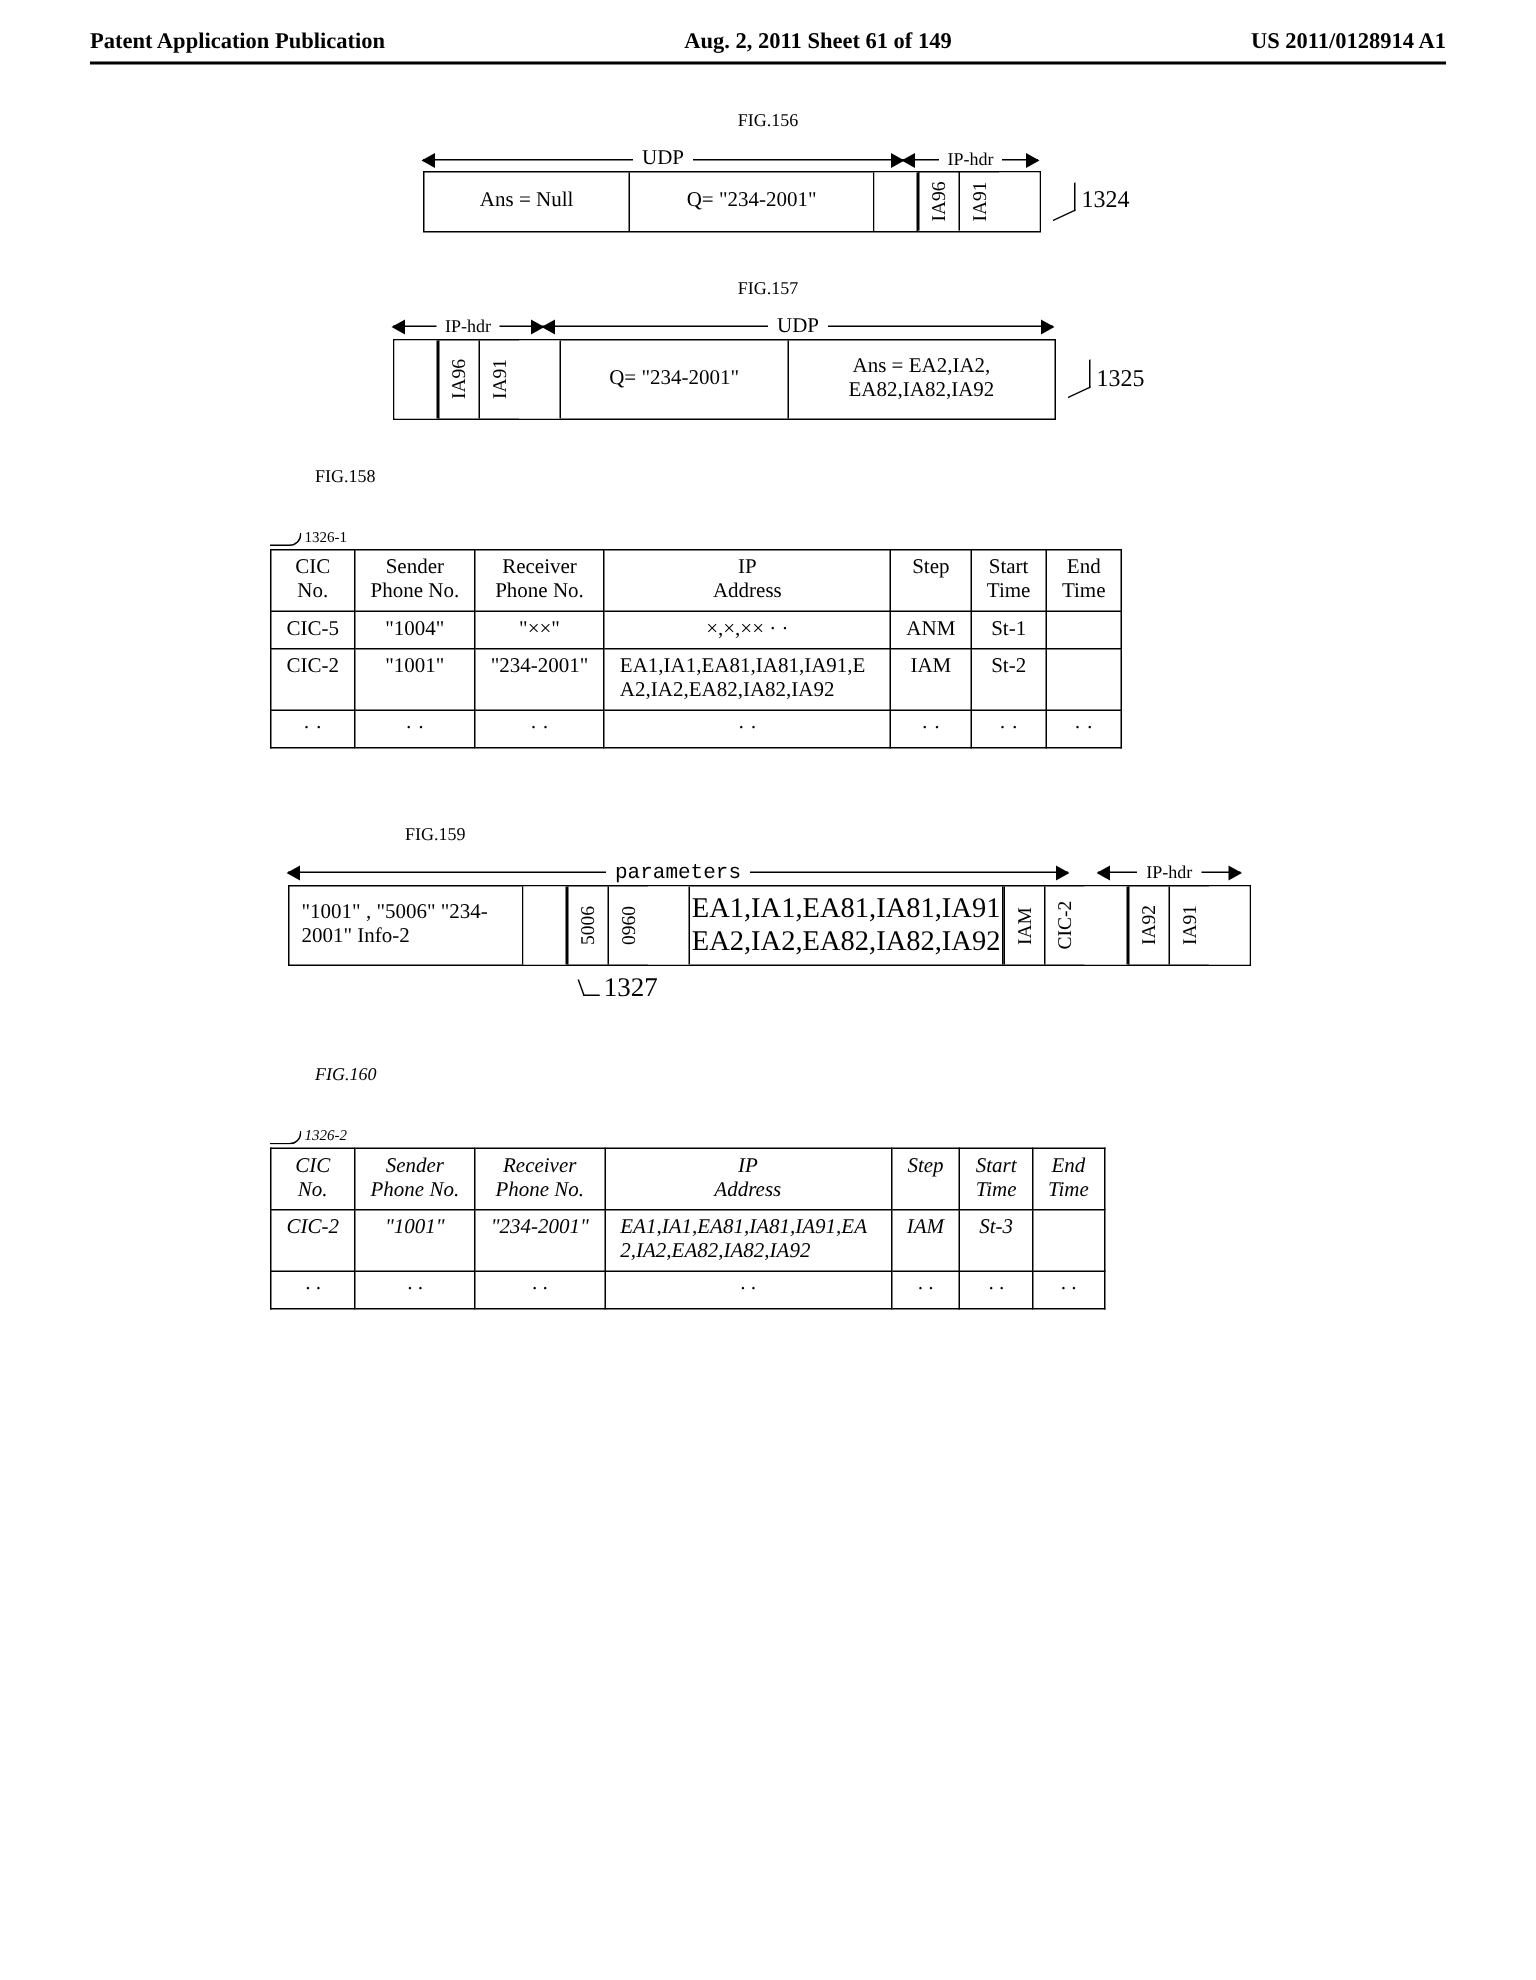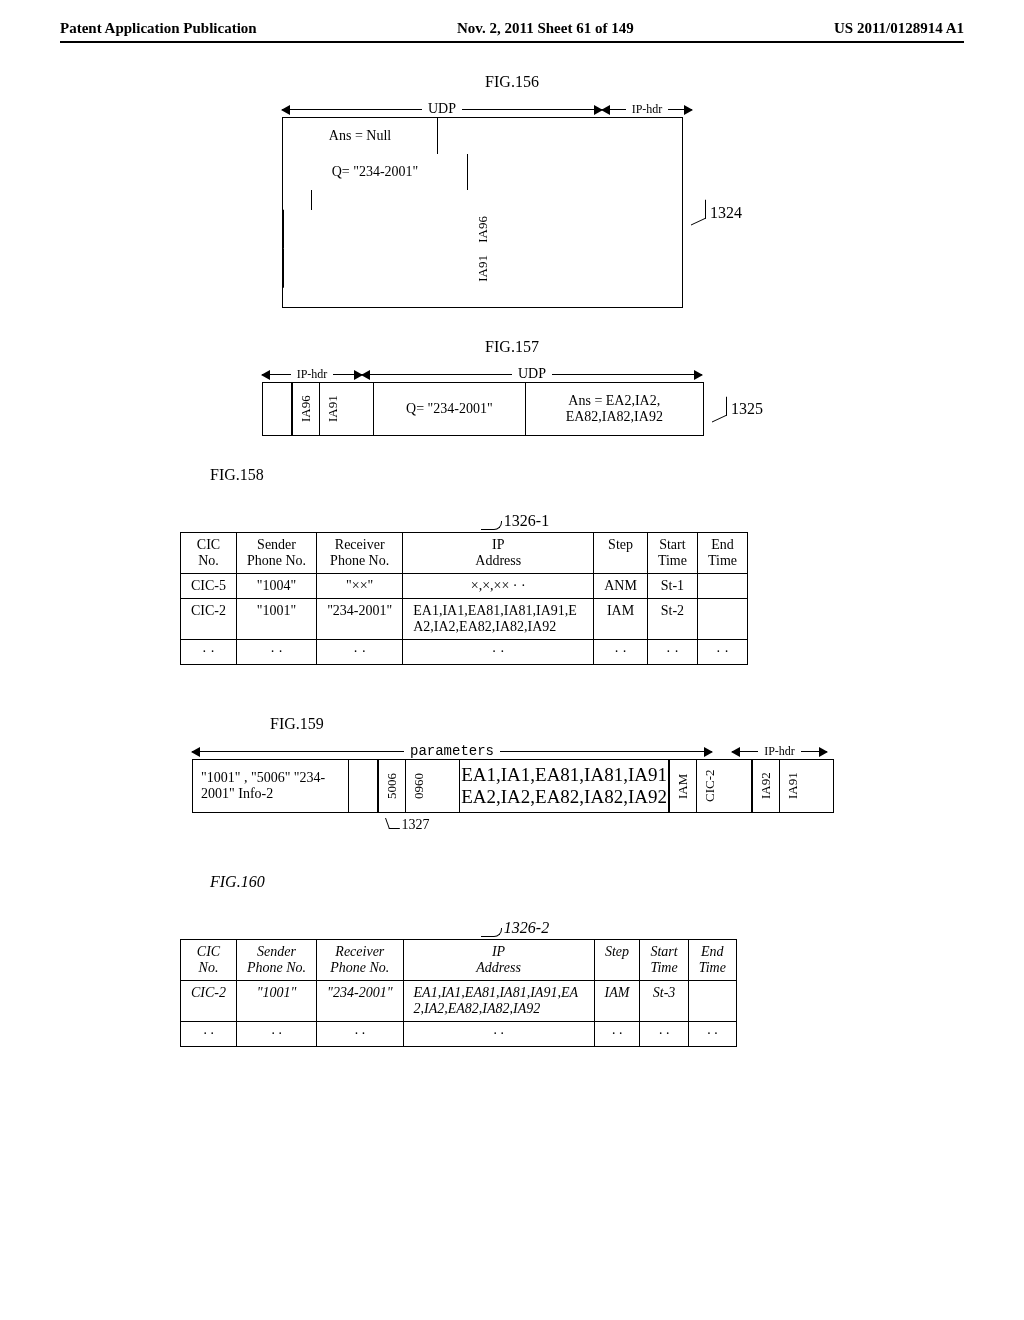--- a/index.html
+++ b/index.html
@@ -23,21 +23,21 @@
       justify-content: space-between;
       font-weight: bold;
       font-size: 15px;
     }
     .figure-block {
       margin-top: 30px;
       margin-bottom: 10px;
     }
     .fig-title {
       font-family: "Times New Roman", serif;
-      font-size: 16px;
+      font-size: 12px;
       margin-bottom: 10px;
       text-align: center;
     }
     .fig-title.left {
       text-align: left;
       margin-left: 140px;
     }
     
     .span-header {
       display: flex;
@@ -133,22 +133,22 @@
       border: 1px solid #000;
       padding: 4px 10px;
       text-align: center;
       vertical-align: top;
       font-weight: normal;
     }
     table.datatable th {
       font-weight: normal;
     }
     .table-ref {
-      text-align: center;
-      font-size: 16px;
+      text-align: left;
+      font-size: 10px;
       margin-right: 30px;
       margin-bottom: 2px;
       margin-top: 28px;
     }
     .table-ref .curve {
       display: inline-block;
       width: 20px;
       border-bottom: 1px solid #000;
       border-right: 1px solid #000;
       height: 8px;
@@ -160,51 +160,51 @@
       display: flex;
       flex-direction: column;
       align-items: center;
     }
     .pkt-row {
       display: flex;
       align-items: center;
     }
     .below-ref {
       margin-top: 4px;
-      font-size: 14px;
+      font-size: 18px;
     }
   </style>
 </head>
 <body>
 
 <div class="page">
 
   <div class="header-line">
     <span>Patent Application Publication</span>
-    <span>Nov. 2, 2011  Sheet 61 of 149</span>
+    <span>Aug. 2, 2011  Sheet 61 of 149</span>
     <span>US 2011/0128914 A1</span>
   </div>
 
   <div class="figure-block fig-container">
     <div class="fig-title">FIG.156</div>
     <div style="width:460px;">
       <div class="span-header">
         <div class="span-segment" style="width:320px;">
           <div class="arrow-line arrow-left" style="width:40%"></div>
           <span class="span-label">UDP</span>
           <div class="arrow-line arrow-right" style="width:40%"></div>
         </div>
         <div class="span-segment" style="width:90px;">
           <div class="arrow-line arrow-left" style="width:20%"></div>
           <span class="span-label" style="font-size:12px">IP-hdr</span>
           <div class="arrow-line arrow-right" style="width:20%"></div>
         </div>
       </div>
       <div class="pkt-row">
-        <div class="packet" style="width:410px;flex-direction:column;">
+        <div class="packet" style="width:410px;">
           <div class="cell" style="width:130px;">Ans = Null</div>
           <div class="cell" style="width:160px;">Q=  "234-2001"</div>
           <div class="cell gap"></div>
           <div class="cell rot90">IA96</div>
           <div class="cell rot90">IA91</div>
           <div class="cell gap"></div>
         </div>
         <div class="ref-tag">
             <span class="hook"></span>
             <span>1324</span>

